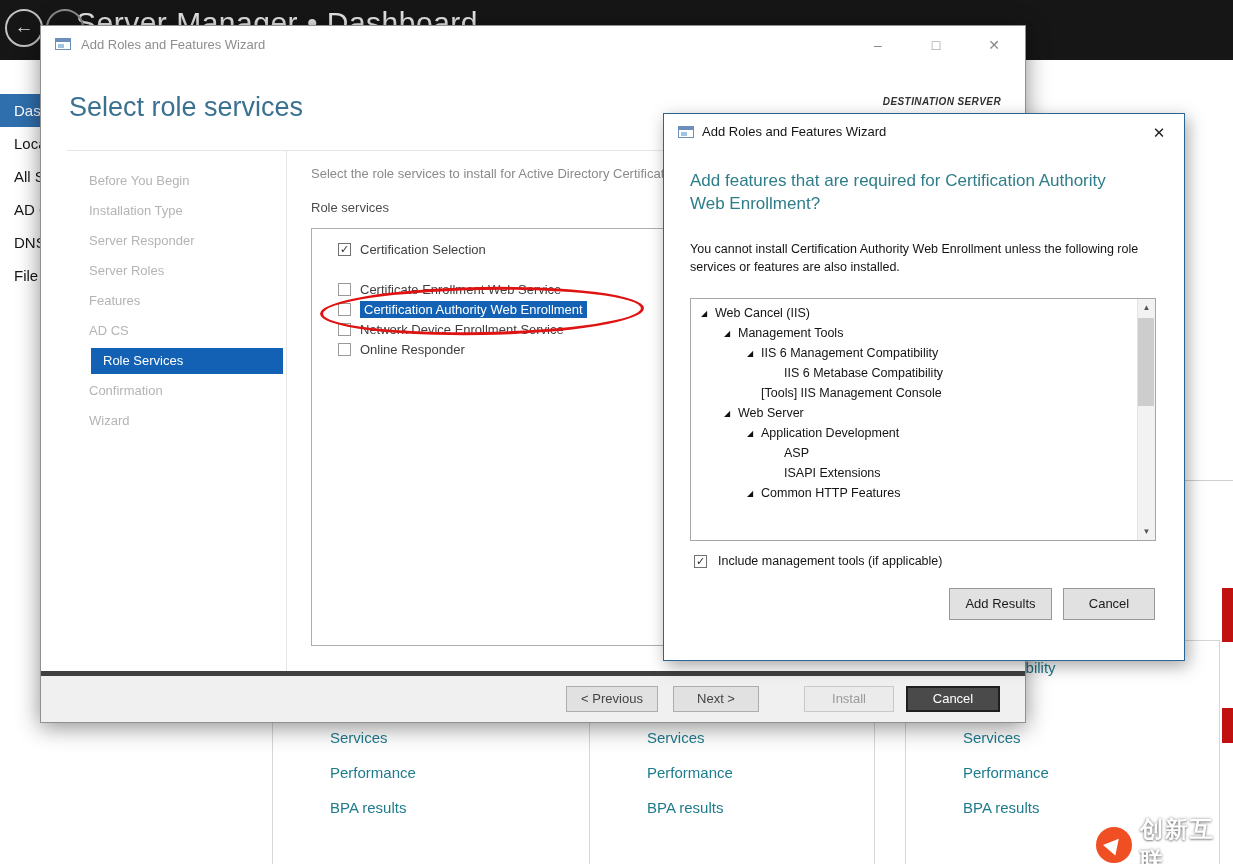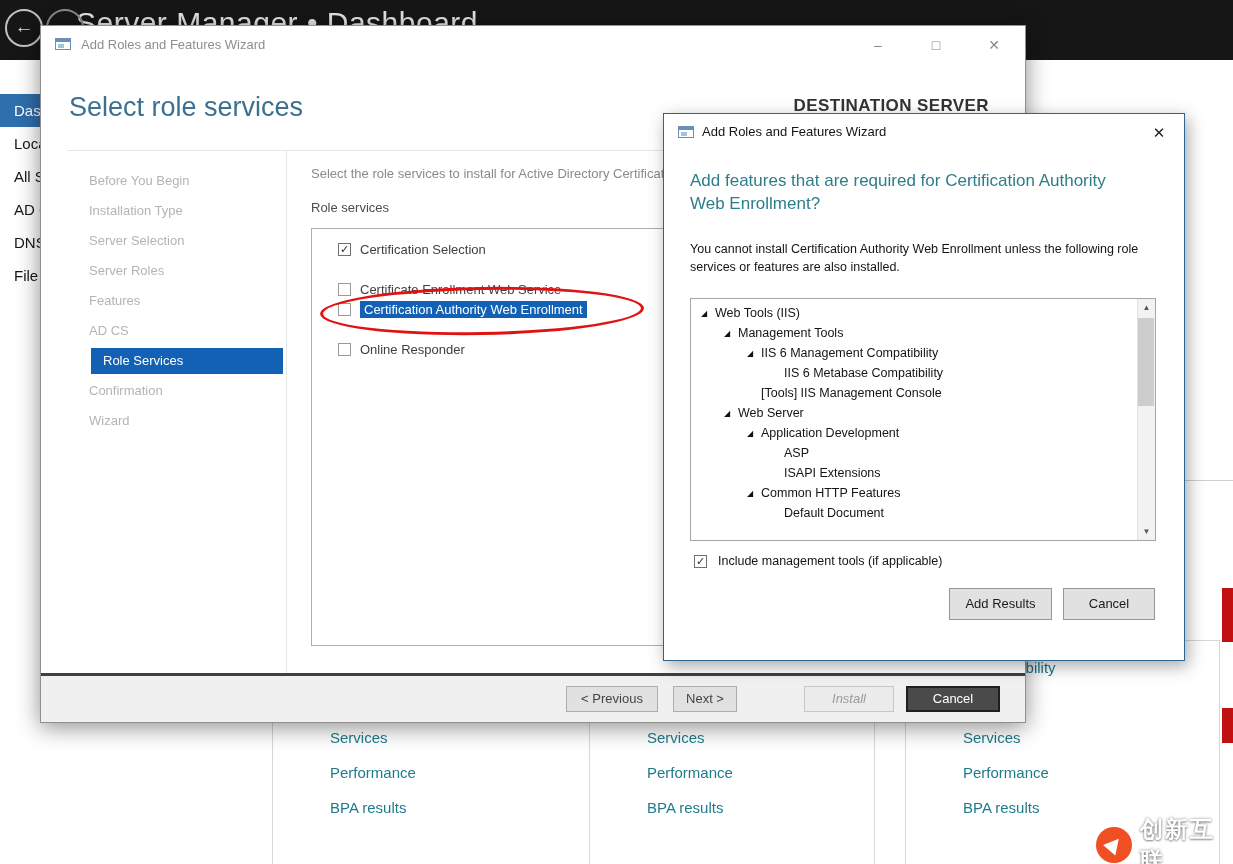--- a/index.html
+++ b/index.html
@@ -29,40 +29,40 @@
   #red2{top:708px;height:35px;}
 
   
   #wizard{position:absolute;left:40px;top:25px;width:984px;height:696px;background:#fff;
           border:1px solid #909090;box-shadow:0 4px 22px rgba(0,0,0,.45);z-index:10;}
   .titlebar-icon{position:absolute;left:14px;top:10px;width:16px;height:16px;}
   #wiz-title{position:absolute;left:40px;top:11px;font-size:13px;color:#8e8e8e;}
   .winbtn{position:absolute;top:8px;width:30px;height:22px;text-align:center;line-height:22px;color:#8a8a8a;font-size:14px;}
   #wiz-min{right:132px;} #wiz-max{right:74px;} #wiz-close{right:16px;}
   #wiz-heading{position:absolute;left:28px;top:66px;font-size:27px;font-weight:400;color:#3a7191;}
-  #dest-label{position:absolute;right:36px;top:70px;font-size:17px;font-weight:600;color:#333;letter-spacing:.4px;}
+  #dest-label{position:absolute;right:24px;top:70px;font-size:10px;font-weight:600;color:#333;letter-spacing:.4px;font-style:italic;}
   #head-line{position:absolute;left:26px;right:26px;top:124px;height:1px;background:#e6e6e6;}
   .nav-item{position:absolute;left:48px;height:26px;line-height:26px;font-size:13px;color:#b4b4b4;white-space:nowrap;}
   .nav-item.active{left:50px;width:180px;background:#1261b4;color:#fff;padding-left:12px;}
   #vert-line{position:absolute;left:245px;top:125px;height:525px;width:1px;background:#e6e6e6;}
   #wiz-desc{position:absolute;left:270px;top:140px;font-size:13px;color:#8a8a8a;white-space:nowrap;}
   #svc-label{position:absolute;left:270px;top:174px;font-size:13px;color:#4d4d4d;}
   #svc-box{position:absolute;left:270px;top:202px;width:392px;height:416px;border:1px solid #adadad;background:#fff;}
   .svc-row{position:absolute;left:26px;height:20px;display:flex;align-items:center;font-size:13px;color:#3f3f3f;white-space:nowrap;}
   .cb{width:13px;height:13px;border:1px solid #9a9a9a;background:#fff;margin-right:9px;flex:none;
       text-align:center;box-sizing:border-box;}
   .cb span{display:block;font-size:11px;line-height:11px;color:#2b2b2b;}
   .cb.checked{border-color:#707070;}
   .svc-label.selected{background:#1261b4;color:#fff;padding:1px 4px;}
-  #wiz-footer{position:absolute;left:0;right:0;bottom:0;height:46px;background:#f0f0f0;border-top:3px solid #404040;}
+  #wiz-footer{position:absolute;left:0;right:0;bottom:0;height:46px;background:#f0f0f0;border-top:5px solid #404040;}
   .btn{position:absolute;top:10px;height:26px;box-sizing:border-box;background:#e1e1e1;border:1px solid #adadad;
        color:#444;font-size:13px;text-align:center;line-height:24px;}
   #btn-prev{left:525px;width:92px;}
-  #btn-next{left:632px;width:64px;}
-  #btn-install{left:763px;width:90px;color:#9a9a9a;border-color:#c8c8c8;background:#ebebeb;font-style:italic;}
+  #btn-next{left:632px;width:86px;}
+  #btn-install{left:763px;width:90px;color:#9a9a9a;border-color:#c8c8c8;background:#ebebeb;}
   #btn-cancel{left:865px;width:94px;background:#4a4a4a;color:#fff;border:2px solid #1f1f1f;line-height:22px;}
 
   
   #annotation{position:absolute;left:320px;top:287px;width:318px;height:42px;border:3px solid #e01212;
               border-radius:50%;transform:rotate(-1deg);z-index:15;}
 
   
   #dialog{position:absolute;left:663px;top:113px;width:520px;height:546px;background:#fff;
           border:1px solid #2a6594;box-shadow:3px 5px 16px rgba(0,0,0,.35);z-index:30;}
   #dlg-title{position:absolute;left:38px;top:10px;font-size:13px;color:#141414;}
@@ -149,21 +149,21 @@
   <div id="wiz-min" class="winbtn">–</div>
   <div id="wiz-max" class="winbtn">□</div>
   <div id="wiz-close" class="winbtn">✕</div>
 
   <div id="wiz-heading">Select role services</div>
   <div id="dest-label">DESTINATION SERVER</div>
   <div id="head-line"></div>
 
   <div class="nav-item" style="top:142px">Before You Begin</div>
   <div class="nav-item" style="top:172px">Installation Type</div>
-  <div class="nav-item" style="top:202px">Server Selection</div>
+  <div class="nav-item" style="top:202px">Server Responder</div>
   <div class="nav-item" style="top:232px">Server Roles</div>
   <div class="nav-item" style="top:262px">Features</div>
   <div class="nav-item" style="top:292px">AD CS</div>
   <div class="nav-item active" style="top:322px">Role Services</div>
   <div class="nav-item" style="top:352px">Confirmation</div>
   <div class="nav-item" style="top:382px">Wizard</div>
   <div id="vert-line"></div>
 
   <div id="wiz-desc">Select the role services to install for Active Directory Certificate Services</div>
   <div id="svc-label">Role services</div>
@@ -175,20 +175,24 @@
         </span>
       <span class="svc-label">Certification Selection</span>
     </div>
     <div class="svc-row" style="top:50px">
       <span class="cb"></span>
       <span class="svc-label">Certificate Enrollment Web Service</span>
     </div>
     <div class="svc-row" style="top:70px">
       <span class="cb"></span>
       <span class="svc-label selected">Certification Authority Web Enrollment</span>
+    </div>
+    <div class="svc-row" style="top:90px">
+      <span class="cb"></span>
+      <span class="svc-label">Network Device Enrollment Service</span>
     </div>
     <div class="svc-row" style="top:110px">
       <span class="cb"></span>
       <span class="svc-label">Online Responder</span>
     </div>
   </div>
 
   <div id="wiz-footer">
     <div id="btn-prev" class="btn">&lt; Previous</div>
     <div id="btn-next" class="btn">Next &gt;</div>
@@ -208,21 +212,21 @@
   <div id="dlg-title">Add Roles and Features Wizard</div>
   <div id="dlg-close">✕</div>
 
   <div id="dlg-heading">Add features that are required for Certification Authority Web Enrollment?</div>
   <div id="dlg-body">You cannot install Certification Authority Web Enrollment unless the following role services or features are also installed.</div>
 
   <div id="tree-box">
     <div id="tree-rows">
       <div class="trow lvl0">
           <span class="exp">◢</span>
-          <span>Web Tools (IIS)</span>
+          <span>Web Cancel (IIS)</span>
         </div>
       <div class="trow lvl1">
           <span class="exp">◢</span>
           <span>Management Tools</span>
         </div>
       <div class="trow lvl2">
           <span class="exp">◢</span>
           <span>IIS 6 Management Compatibility</span>
         </div>
       <div class="trow lvl3">
@@ -245,24 +249,20 @@
           <span class="exp"></span>
           <span>ASP</span>
         </div>
       <div class="trow lvl3">
           <span class="exp"></span>
           <span>ISAPI Extensions</span>
         </div>
       <div class="trow lvl2">
           <span class="exp">◢</span>
           <span>Common HTTP Features</span>
-        </div>
-      <div class="trow lvl3">
-          <span class="exp"></span>
-          <span>Default Document</span>
         </div>
     </div>
     <div id="tree-scroll">
       <div class="scroll-arrow">▲</div>
       <div id="scroll-thumb"></div>
       <div id="scroll-down" class="scroll-arrow">▼</div>
     </div>
   </div>
 
   <div id="include-row">

